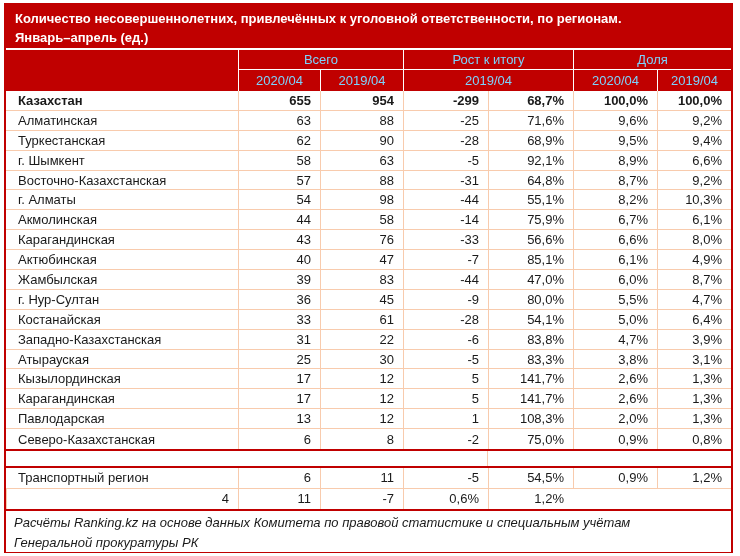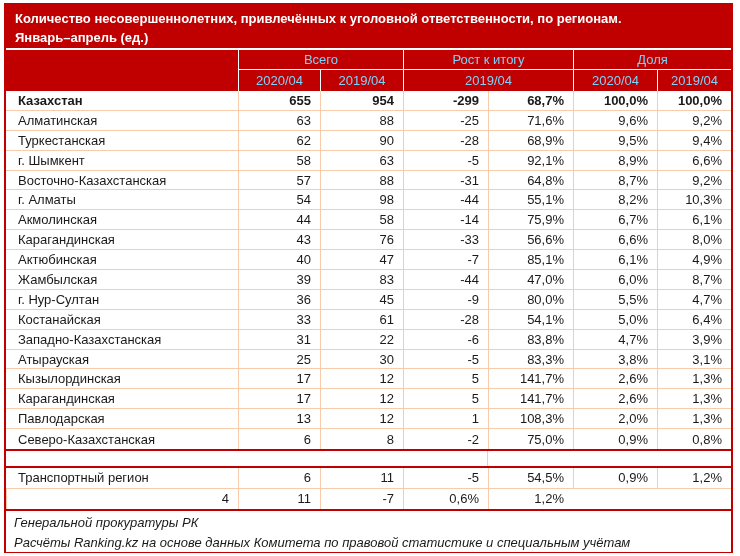--- a/index.html
+++ b/index.html
@@ -296,17 +296,17 @@
       <div class="trow">
         <div class="cell num">4</div>
         <div class="cell num">11</div>
         <div class="cell num">-7</div>
         <div class="cell num">0,6%</div>
         <div class="cell num">1,2%</div>
       </div>
     </div>
 
   <div class="footer-band">
+    <div>Расчёты Ranking.kz на основе данных Комитета по правовой статистике и специальным учётам</div>
     <div>Генеральной прокуратуры РК</div>
-    <div>Расчёты Ranking.kz на основе данных Комитета по правовой статистике и специальным учётам</div>
   </div>
 
 </div>
 
 </body></html>

